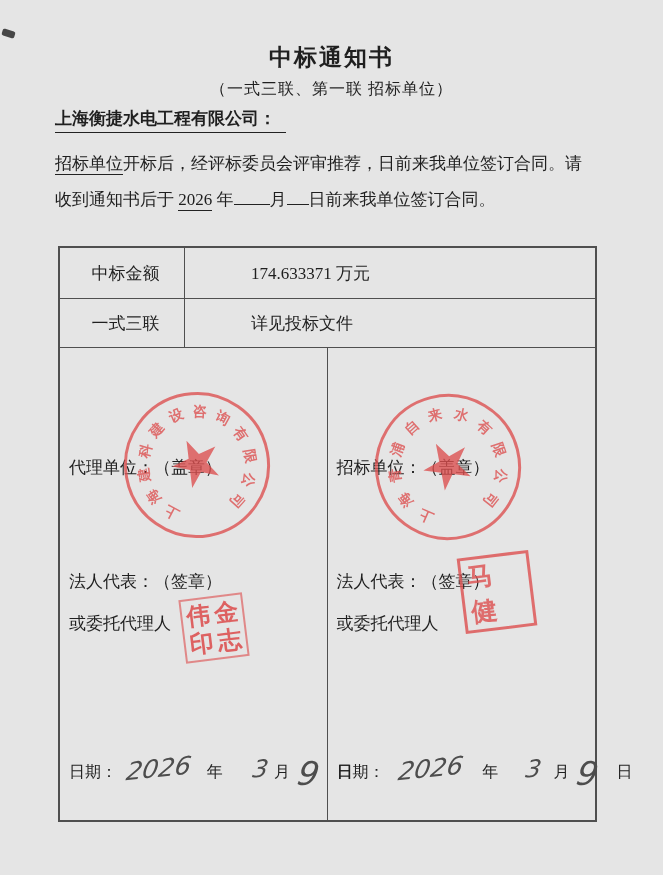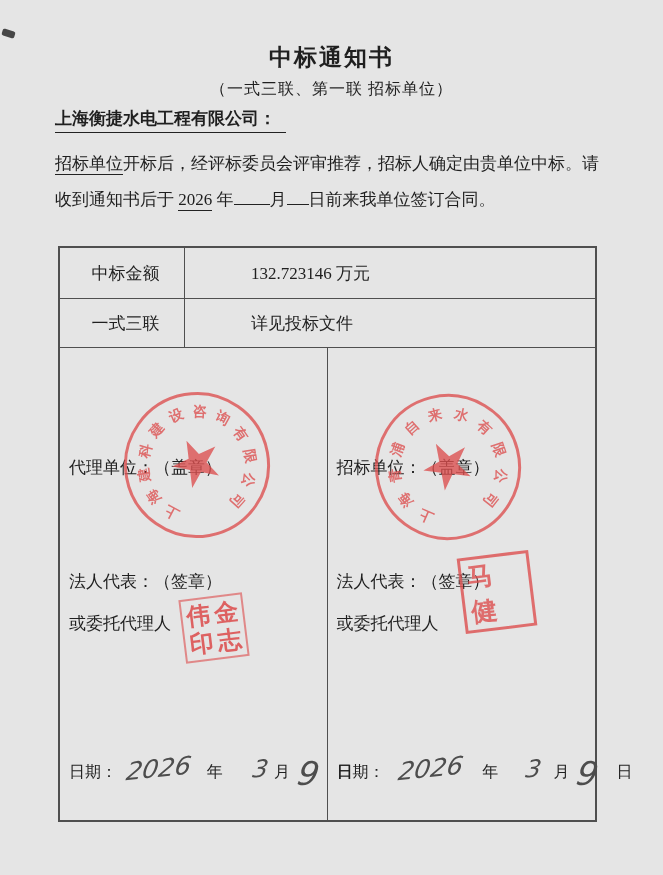--- a/index.html
+++ b/index.html
@@ -63,28 +63,28 @@
 <body>
 
 <div class="page">
   <div class="artifact"></div>
 
   <div class="title">中标通知书</div>
   <div class="subtitle">（一式三联、第一联 招标单位）</div>
   <div class="addressee">上海衡捷水电工程有限公司：</div>
 
   <div class="paragraph">
-      <div class="para-line"><span class="u">招标单位</span><span>开标后，经评标委员会评审推荐，招标人确定由贵单位中标。请</span></div>
+      <div class="para-line"><span class="u">招标单位</span><span>开标后，经评标委员会评审推荐，日前来我单位签订合同。请</span></div>
       <div class="para-line"><span>收到通知书后于 </span><span class="u">2026</span><span> 年</span><span class="u blank" style="width: 36px;"></span><span>月</span><span class="u blank" style="width: 22px;"></span><span>日前来我单位签订合同。</span></div>
     </div>
 
   <div class="doc-table">
     <div class="t-row r1">
       <div class="t-label">中标金额</div>
-      <div class="t-value">132.723146 万元</div>
+      <div class="t-value">174.633371 万元</div>
     </div>
     <div class="t-row r2">
       <div class="t-label">一式三联</div>
       <div class="t-value">详见投标文件</div>
     </div>
     <div class="t-big">
 
       <div class="big-cell left">
         <div class="cell-label" style="top:108px">代理单位：（盖章）</div>
         <div class="cell-label" style="top:222px">法人代表：（签章）</div>

